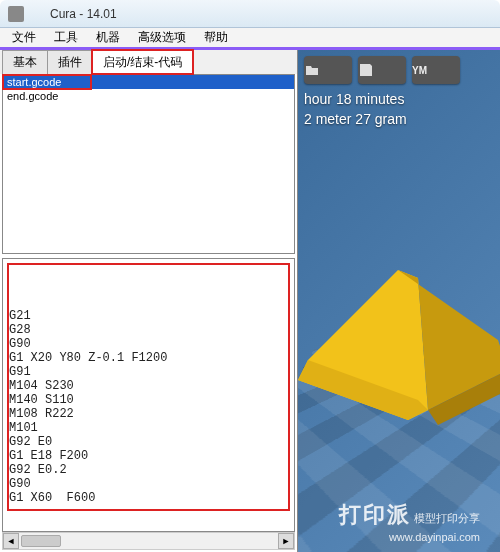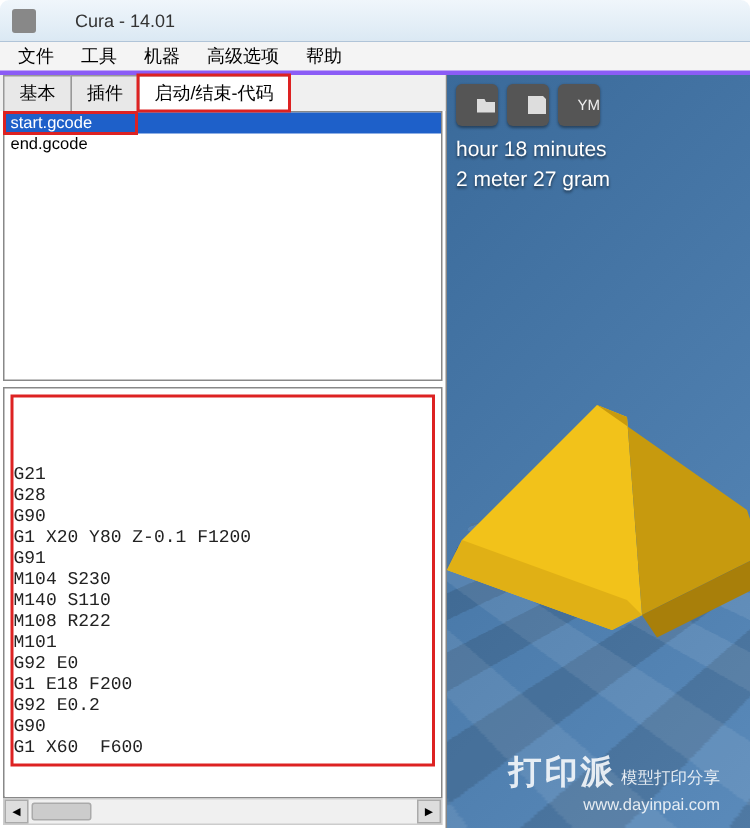--- a/index.html
+++ b/index.html
@@ -34,21 +34,21 @@
   .scroll-thumb { position: absolute; left: 2px; width: 40px; height: 12px; top: 1px; background: #ccc; border: 1px solid #aaa; border-radius: 2px; }
   
   .right-panel { flex: 1; position: relative; background: linear-gradient(135deg, #3a6a9a 0%, #4a7aaa 50%, #5a8aba 100%); overflow: hidden; }
   .checker { position: absolute; inset: 0; background:
     repeating-linear-gradient(60deg, rgba(255,255,255,0.08) 0 30px, transparent 30px 60px),
     repeating-linear-gradient(-60deg, rgba(0,0,0,0.12) 0 30px, transparent 30px 60px);
     transform: perspective(500px) rotateX(55deg) scale(2) translateY(80px);
     transform-origin: center bottom; }
   
   .toolbar-3d { position: absolute; top: 6px; left: 6px; display: flex; gap: 6px; }
-  .tool-btn { width: 28px; height: 28px; background: #555; border-radius: 4px; display: flex; align-items: center; justify-content: flex-end; color: #eee; font-size: 10px; font-weight: normal; box-shadow: 0 1px 2px rgba(0,0,0,0.4); }
+  .tool-btn { width: 48px; height: 28px; background: #555; border-radius: 4px; display: flex; align-items: center; justify-content: flex-start; color: #eee; font-size: 10px; font-weight: bold; box-shadow: 0 1px 2px rgba(0,0,0,0.4); }
   .tool-btn svg { width: 16px; height: 16px; fill: #ddd; }
   
   .info-text { position: absolute; top: 40px; left: 6px; color: #fff; font-size: 14px; line-height: 1.4; text-shadow: 0 1px 2px rgba(0,0,0,0.6); font-family: Arial, sans-serif; }
   
   .model { position: absolute; top: 160px; left: -10px; width: 240px; height: 260px; }
   
   .watermark { position: absolute; bottom: 8px; right: 20px; color: rgba(255,255,255,0.85); font-size: 11px; text-align: right; line-height: 1.3; }
   .watermark .big { font-size: 22px; font-weight: bold; letter-spacing: 2px; }
 </style>
 </head>

